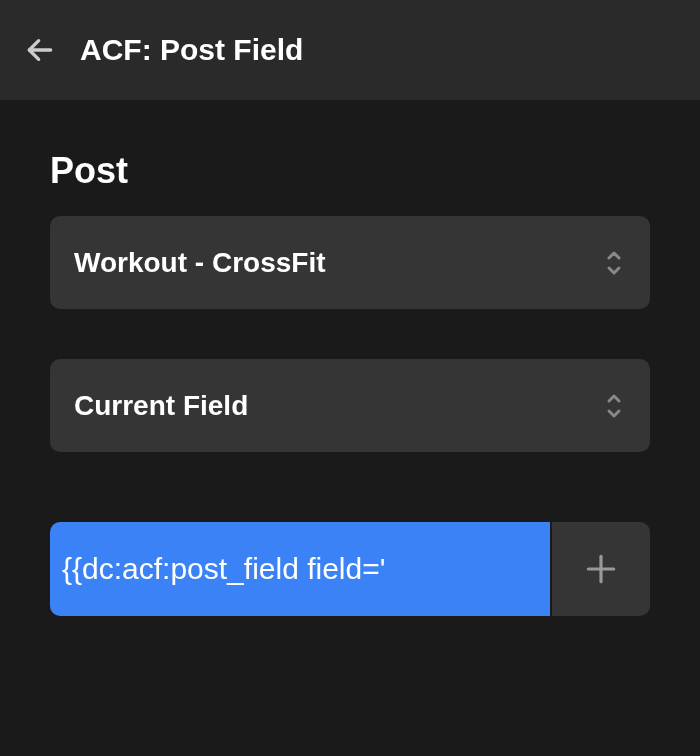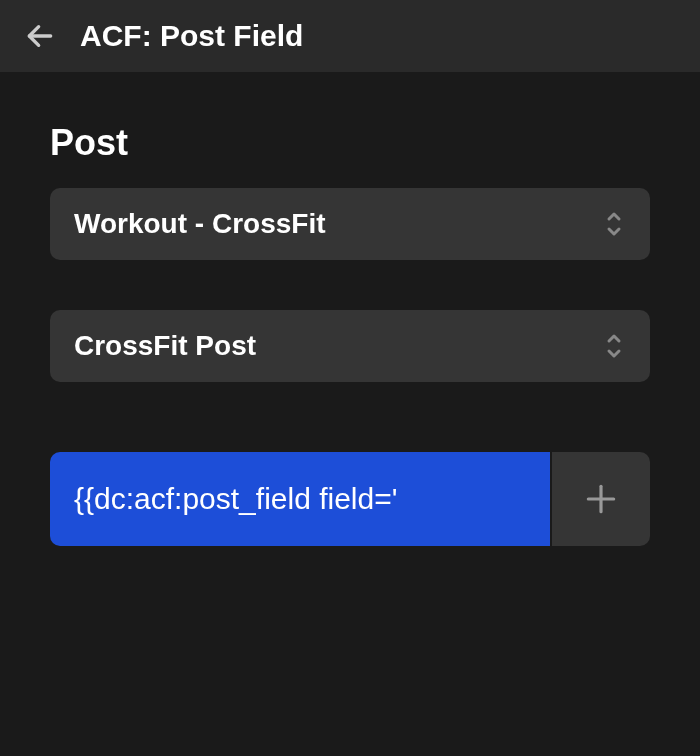--- a/index.html
+++ b/index.html
@@ -12,21 +12,21 @@
       width: 700px;
       height: 756px;
       background: #1a1a1a;
       font-family: -apple-system, BlinkMacSystemFont, "Segoe UI", Helvetica, Arial, sans-serif;
       color: #ffffff;
       overflow: hidden;
     }
     
     .header {
       background: #2a2a2a;
-      height: 72px;
+      height: 100px;
       display: flex;
       align-items: center;
       padding: 0 20px;
       gap: 20px;
     }
     
     .back-button {
       width: 40px;
       height: 40px;
       display: flex;
@@ -53,21 +53,21 @@
     .field-label {
       font-size: 36px;
       font-weight: 700;
       color: #ffffff;
       margin-bottom: 24px;
     }
     
     .select-control {
       background: #353535;
       border-radius: 10px;
-      height: 72px;
+      height: 93px;
       display: flex;
       align-items: center;
       justify-content: space-between;
       padding: 0 24px;
       cursor: pointer;
     }
     
     .select-value {
       font-size: 28px;
       font-weight: 700;
@@ -81,27 +81,27 @@
       justify-content: center;
     }
     
     .bottom-row {
       display: flex;
       gap: 2px;
       margin-top: 70px;
     }
     
     .code-field {
-      background: #1d4ed8;
+      background: #3b82f6;
       border-radius: 10px 0 0 10px;
       height: 94px;
       flex: 1;
       display: flex;
       align-items: center;
-      padding: 0 24px;
+      padding: 0 12px;
       overflow: hidden;
     }
     
     .code-text {
       font-size: 30px;
       font-weight: 400;
       color: #ffffff;
       white-space: nowrap;
     }
     
@@ -140,21 +140,21 @@
         <svg width="24" height="28" viewBox="0 0 24 28" fill="none" stroke="currentColor" stroke-width="3" stroke-linecap="round" stroke-linejoin="round">
           <polyline points="7 9 12 4 17 9"></polyline>
           <polyline points="7 19 12 24 17 19"></polyline>
         </svg>
       </span>
     </div>
   </div>
 
   <div class="field-group">
     <div class="select-control">
-      <span class="select-value">CrossFit Post</span>
+      <span class="select-value">Current Field</span>
       <span class="chevron-icon">
         <svg width="24" height="28" viewBox="0 0 24 28" fill="none" stroke="currentColor" stroke-width="3" stroke-linecap="round" stroke-linejoin="round">
           <polyline points="7 9 12 4 17 9"></polyline>
           <polyline points="7 19 12 24 17 19"></polyline>
         </svg>
       </span>
     </div>
   </div>
 
   <div class="bottom-row">

